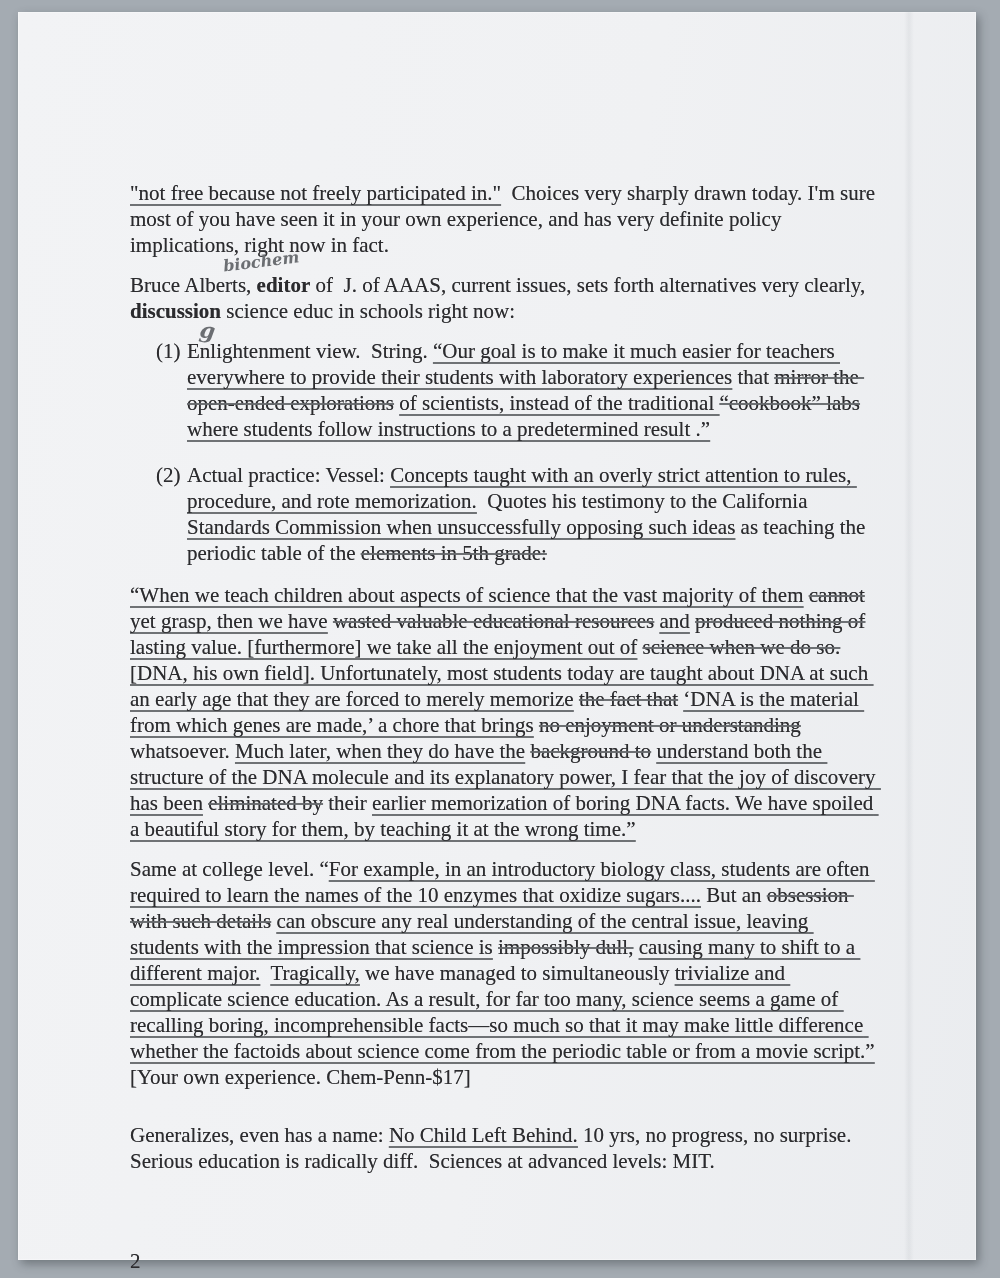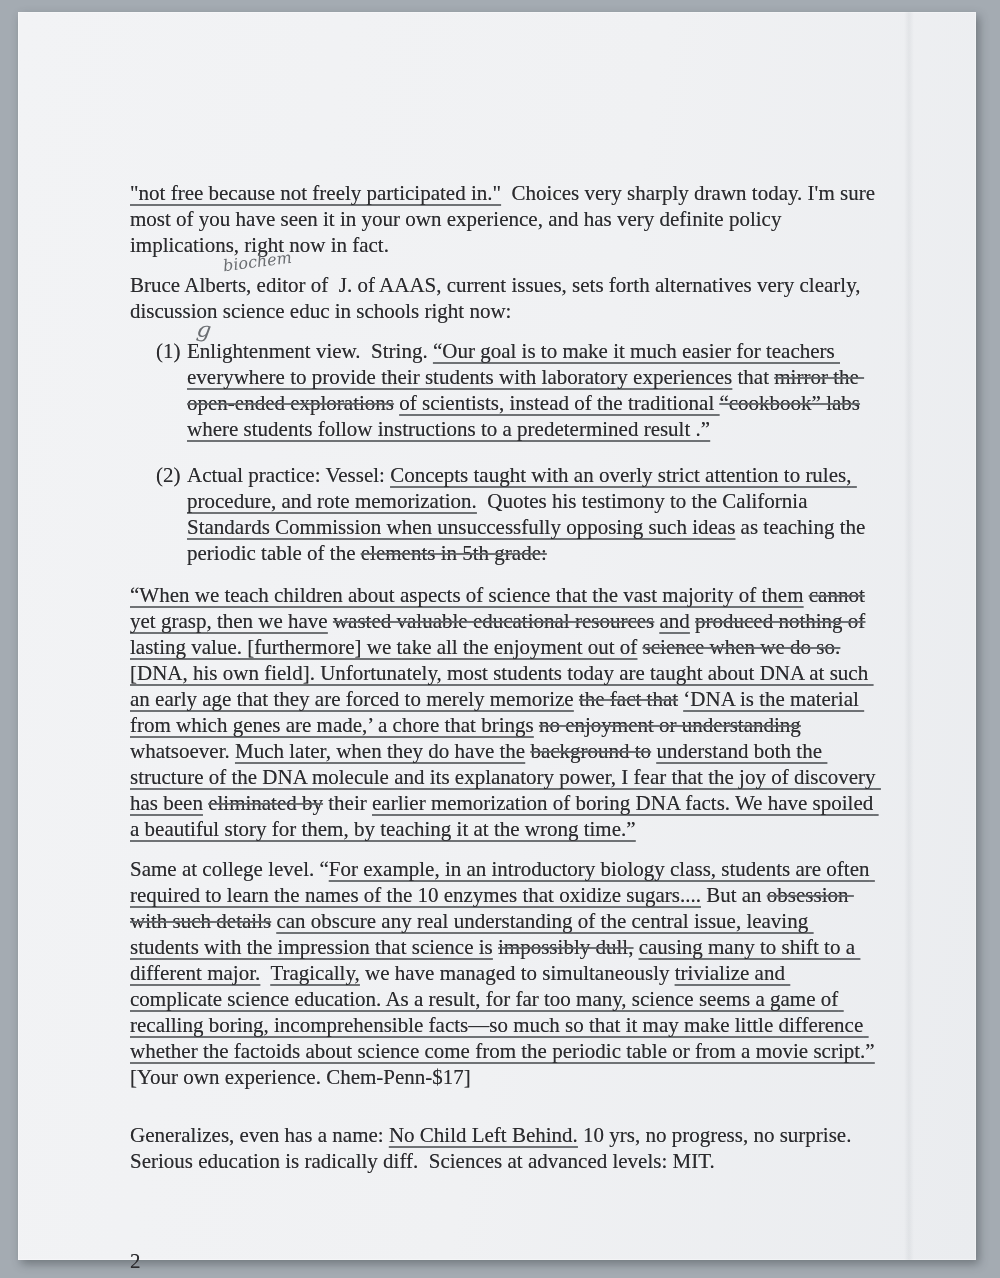--- a/index.html
+++ b/index.html
@@ -46,21 +46,21 @@
     text-decoration-thickness:1.6px;
     text-underline-offset:4px;
     text-decoration-skip-ink:none;
   }
   .s{
     text-decoration-line:line-through;
     text-decoration-color:rgba(107,110,114,0.85);
     text-decoration-thickness:1.6px;
   }
   .i{}
-  .rel{position:relative;}
+  .rel{position:relative;font-weight:bold;}
   .hw{
     position:absolute;color:var(--pencil);
     font-family:"DejaVu Serif",serif;font-style:italic;
     text-shadow:none;white-space:nowrap;
   }
   .hw.above{left:-34px;top:-19px;font-size:16px;line-height:16px;transform:rotate(-7deg);}
   .hw.below{right:6px;bottom:-17px;font-size:22px;line-height:20px;transform:rotate(9deg);}
   .page-number{display:block;margin-top:12px;}
 </style>
 </head>

